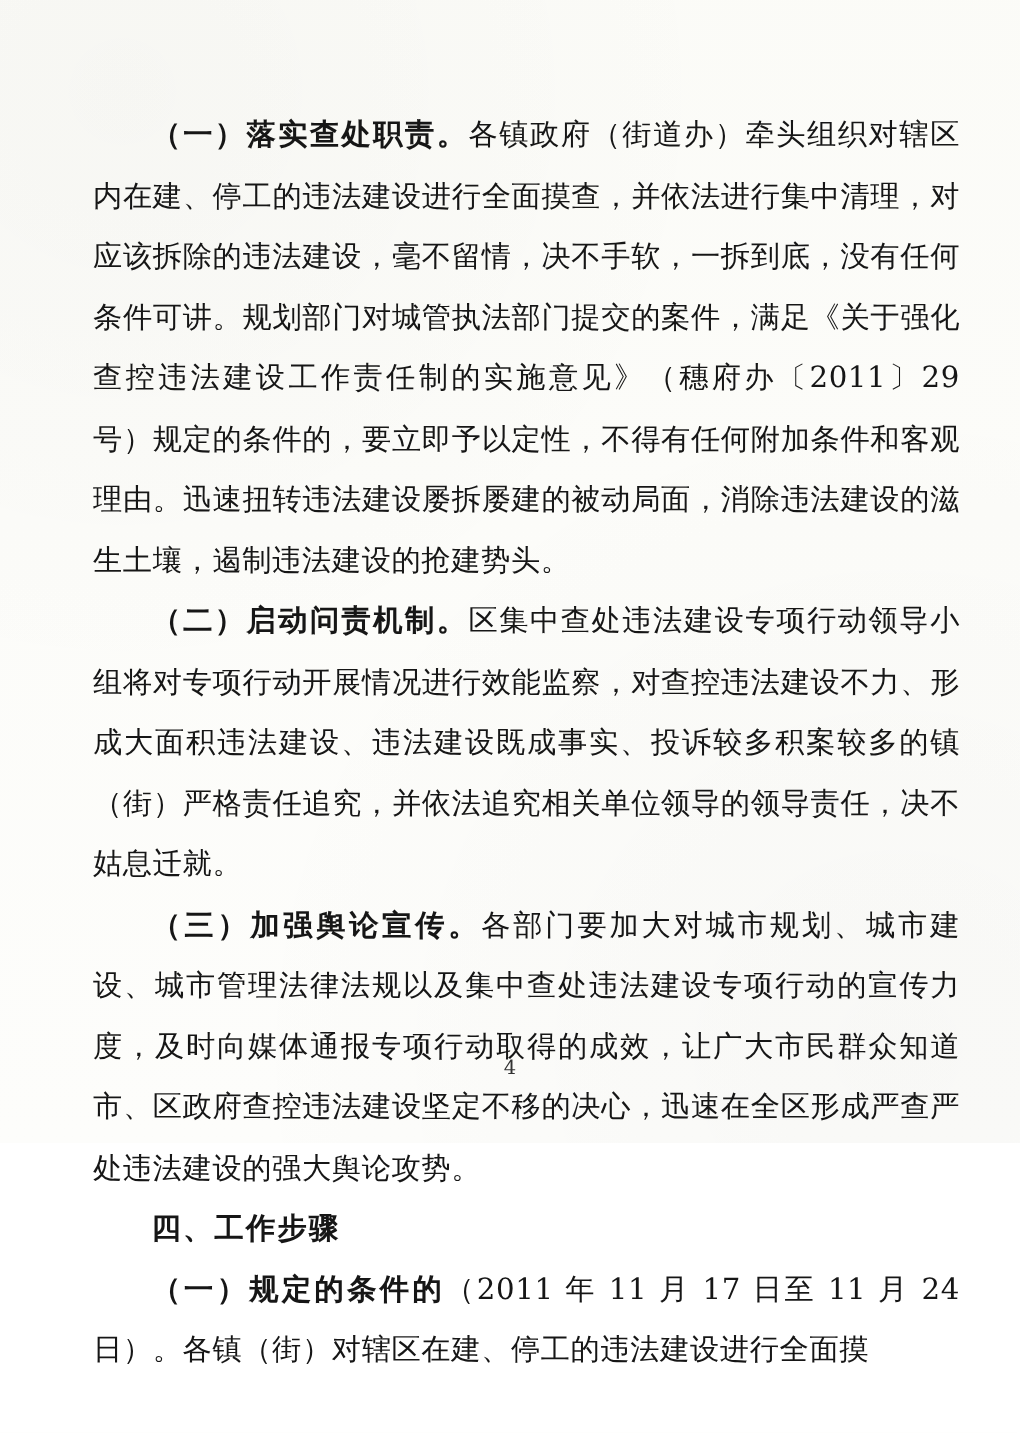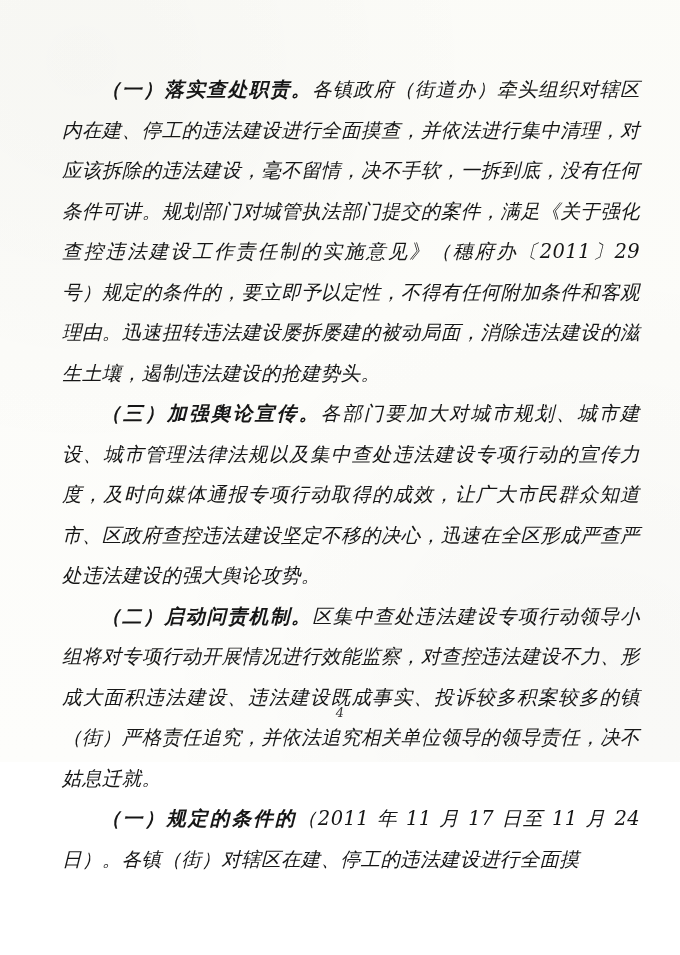--- a/index.html
+++ b/index.html
@@ -14,21 +14,20 @@
     color: #111111;
     overflow: hidden;
   }
   .page {
     position: relative;
     width: 680px;
     height: 762px;
     background: #fdfdfb;
     box-sizing: border-box;
     padding: 70px 40px 40px 62px;
-    font-style: italic;
   }
   
   .page::before {
     content: "";
     position: absolute;
     inset: 0;
     background:
       radial-gradient(circle at 12% 8%, rgba(0,0,0,0.018), rgba(0,0,0,0) 45%),
       radial-gradient(circle at 88% 92%, rgba(0,0,0,0.02), rgba(0,0,0,0) 50%),
       linear-gradient(180deg, rgba(250,250,245,0.6), rgba(255,255,255,0));
@@ -74,27 +73,30 @@
 <body>
 
 <div class="page">
   <div class="body-text">
 
     <p class="para">
       <span class="lead">（一）落实查处职责。</span><span>各镇政府（街道办）牵头组织对辖区内在建、停工的违法建设进行全面摸查，并依法进行集中清理，对应该拆除的违法建设，毫不留情，决不手软，一拆到底，没有任何条件可讲。规划部门对城管执法部门提交的案件，满足《关于强化查控违法建设工作责任制的实施意见》（穗府办〔2011〕29 号）规定的条件的，要立即予以定性，不得有任何附加条件和客观理由。迅速扭转违法建设屡拆屡建的被动局面，消除违法建设的滋生土壤，遏制违法建设的抢建势头。</span>
     </p>
 
     <p class="para">
+      <span class="lead">（二）启动问责机制。</span><span>区集中查处违法建设专项行动领导小组将对专项行动开展情况进行效能监察，对查控违法建设不力、形成大面积违法建设、违法建设既成事实、投诉较多积案较多的镇（街）严格责任追究，并依法追究相关单位领导的领导责任，决不姑息迁就。</span>
+    </p>
+
+    <p class="para">
       <span class="lead">（三）加强舆论宣传。</span><span>各部门要加大对城市规划、城市建设、城市管理法律法规以及集中查处违法建设专项行动的宣传力度，及时向媒体通报专项行动取得的成效，让广大市民群众知道市、区政府查控违法建设坚定不移的决心，迅速在全区形成严查严处违法建设的强大舆论攻势。</span>
     </p>
 
     <p class="para">
-      <span class="lead">（二）启动问责机制。</span><span>区集中查处违法建设专项行动领导小组将对专项行动开展情况进行效能监察，对查控违法建设不力、形成大面积违法建设、违法建设既成事实、投诉较多积案较多的镇（街）严格责任追究，并依法追究相关单位领导的领导责任，决不姑息迁就。</span>
+      <span class="heading">四、工作步骤</span>
     </p>
-
 
     <p class="para">
       <span class="lead">（一）规定的条件的</span><span>（2011 年 11 月 17 日至 11 月 24 日）。各镇（街）对辖区在建、停工的违法建设进行全面摸</span>
     </p>
 
   </div>
 
   <div class="page-number">4</div>
 </div>
 

